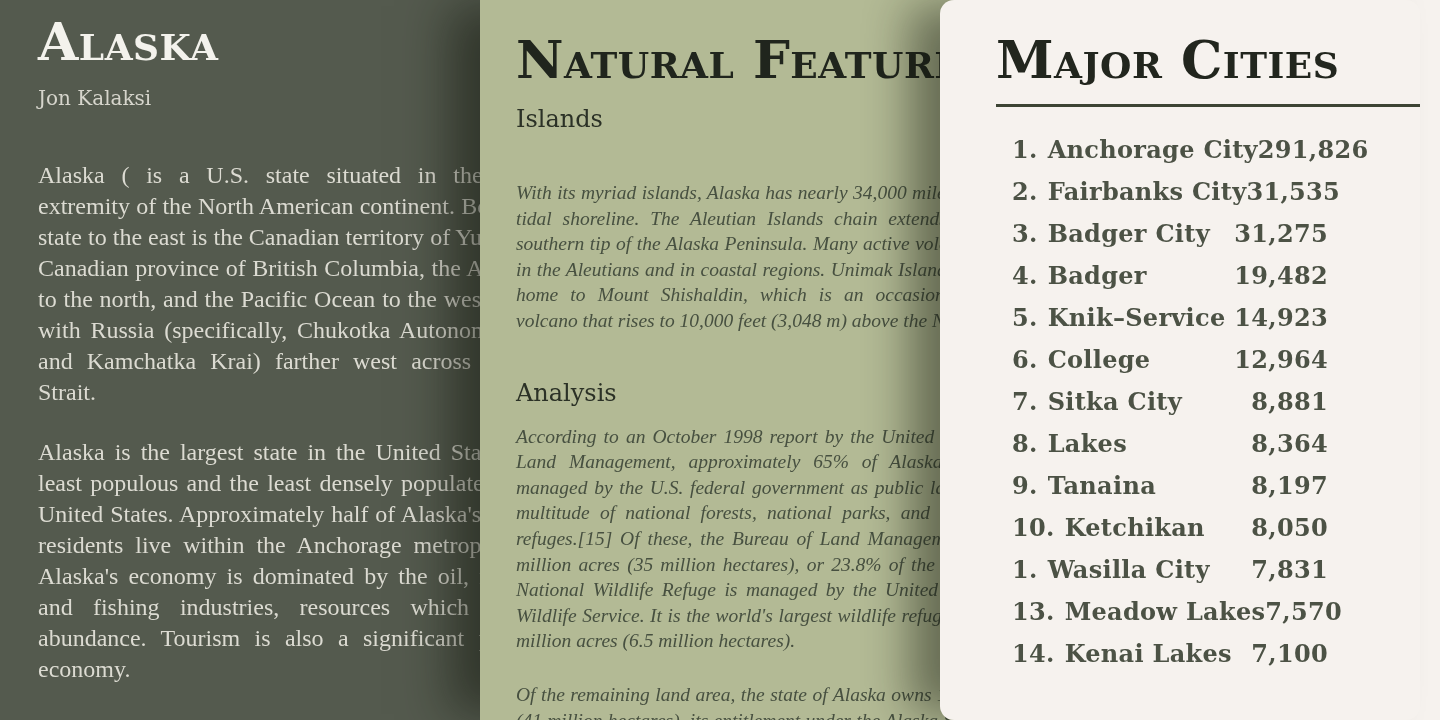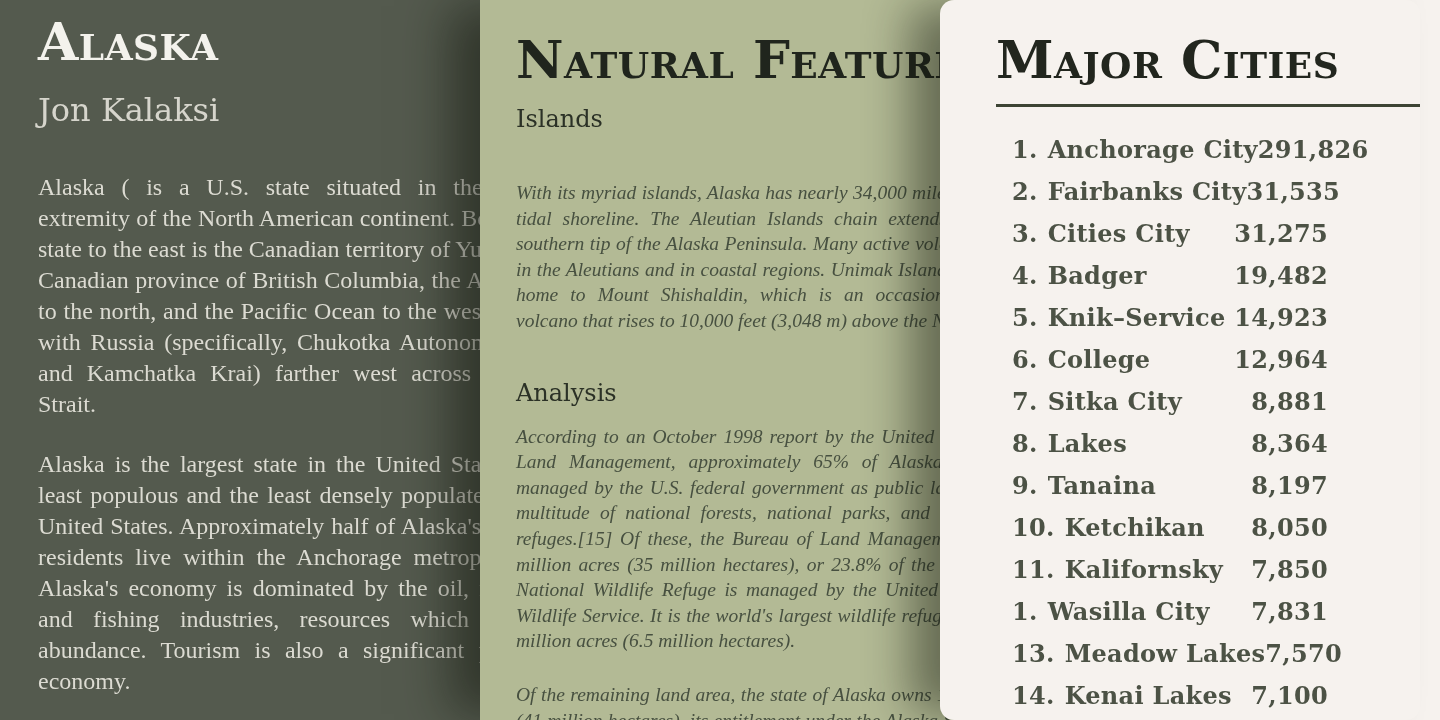--- a/index.html
+++ b/index.html
@@ -21,21 +21,21 @@
     margin:0; font-family:"DejaVu Serif", serif; font-weight:700;
     font-size:52px; line-height:60px; font-variant:small-caps;
     letter-spacing:0.5px; white-space:nowrap;
   }
   .panel-left  .title { color:var(--left-title, #f3f2ec); }
   .panel-mid   .title { color:var(--mid-title, #20251d); }
   .panel-right .title { color:var(--right-title, #22261e); }
 
   .author {
     font-family:"DejaVu Serif", serif; font-weight:400;
-    font-size:32px; line-height:44px; margin-top:16px;
+    font-size:20px; line-height:44px; margin-top:4px;
     color:var(--left-author, #d6d5cc); white-space:nowrap;
   }
   .body-left {
     width:556px; margin:40px 0 0;
     font-family:"Liberation Serif", serif; font-size:24px; line-height:31px;
     text-align:justify; color:var(--left-body, #dcdbd2);
   }
   .body-left + .body-left { margin-top:29px; }
 
   .subhead {
@@ -104,21 +104,21 @@
           <div class="city-row">
     <span class="city-name-wrap">
       <span class="city-rank">2.</span>
       <span class="city-name">Fairbanks City</span>
     </span>
     <span class="city-pop">31,535</span>
   </div>
           <div class="city-row">
     <span class="city-name-wrap">
       <span class="city-rank">3.</span>
-      <span class="city-name">Cities City</span>
+      <span class="city-name">Badger City</span>
     </span>
     <span class="city-pop">31,275</span>
   </div>
           <div class="city-row">
     <span class="city-name-wrap">
       <span class="city-rank">4.</span>
       <span class="city-name">Badger</span>
     </span>
     <span class="city-pop">19,482</span>
   </div>
@@ -159,27 +159,20 @@
   </div>
           <div class="city-row">
     <span class="city-name-wrap">
       <span class="city-rank">10.</span>
       <span class="city-name">Ketchikan</span>
     </span>
     <span class="city-pop">8,050</span>
   </div>
           <div class="city-row">
     <span class="city-name-wrap">
-      <span class="city-rank">11.</span>
-      <span class="city-name">Kalifornsky</span>
-    </span>
-    <span class="city-pop">7,850</span>
-  </div>
-          <div class="city-row">
-    <span class="city-name-wrap">
       <span class="city-rank">1.</span>
       <span class="city-name">Wasilla City</span>
     </span>
     <span class="city-pop">7,831</span>
   </div>
           <div class="city-row">
     <span class="city-name-wrap">
       <span class="city-rank">13.</span>
       <span class="city-name">Meadow Lakes</span>
     </span>

